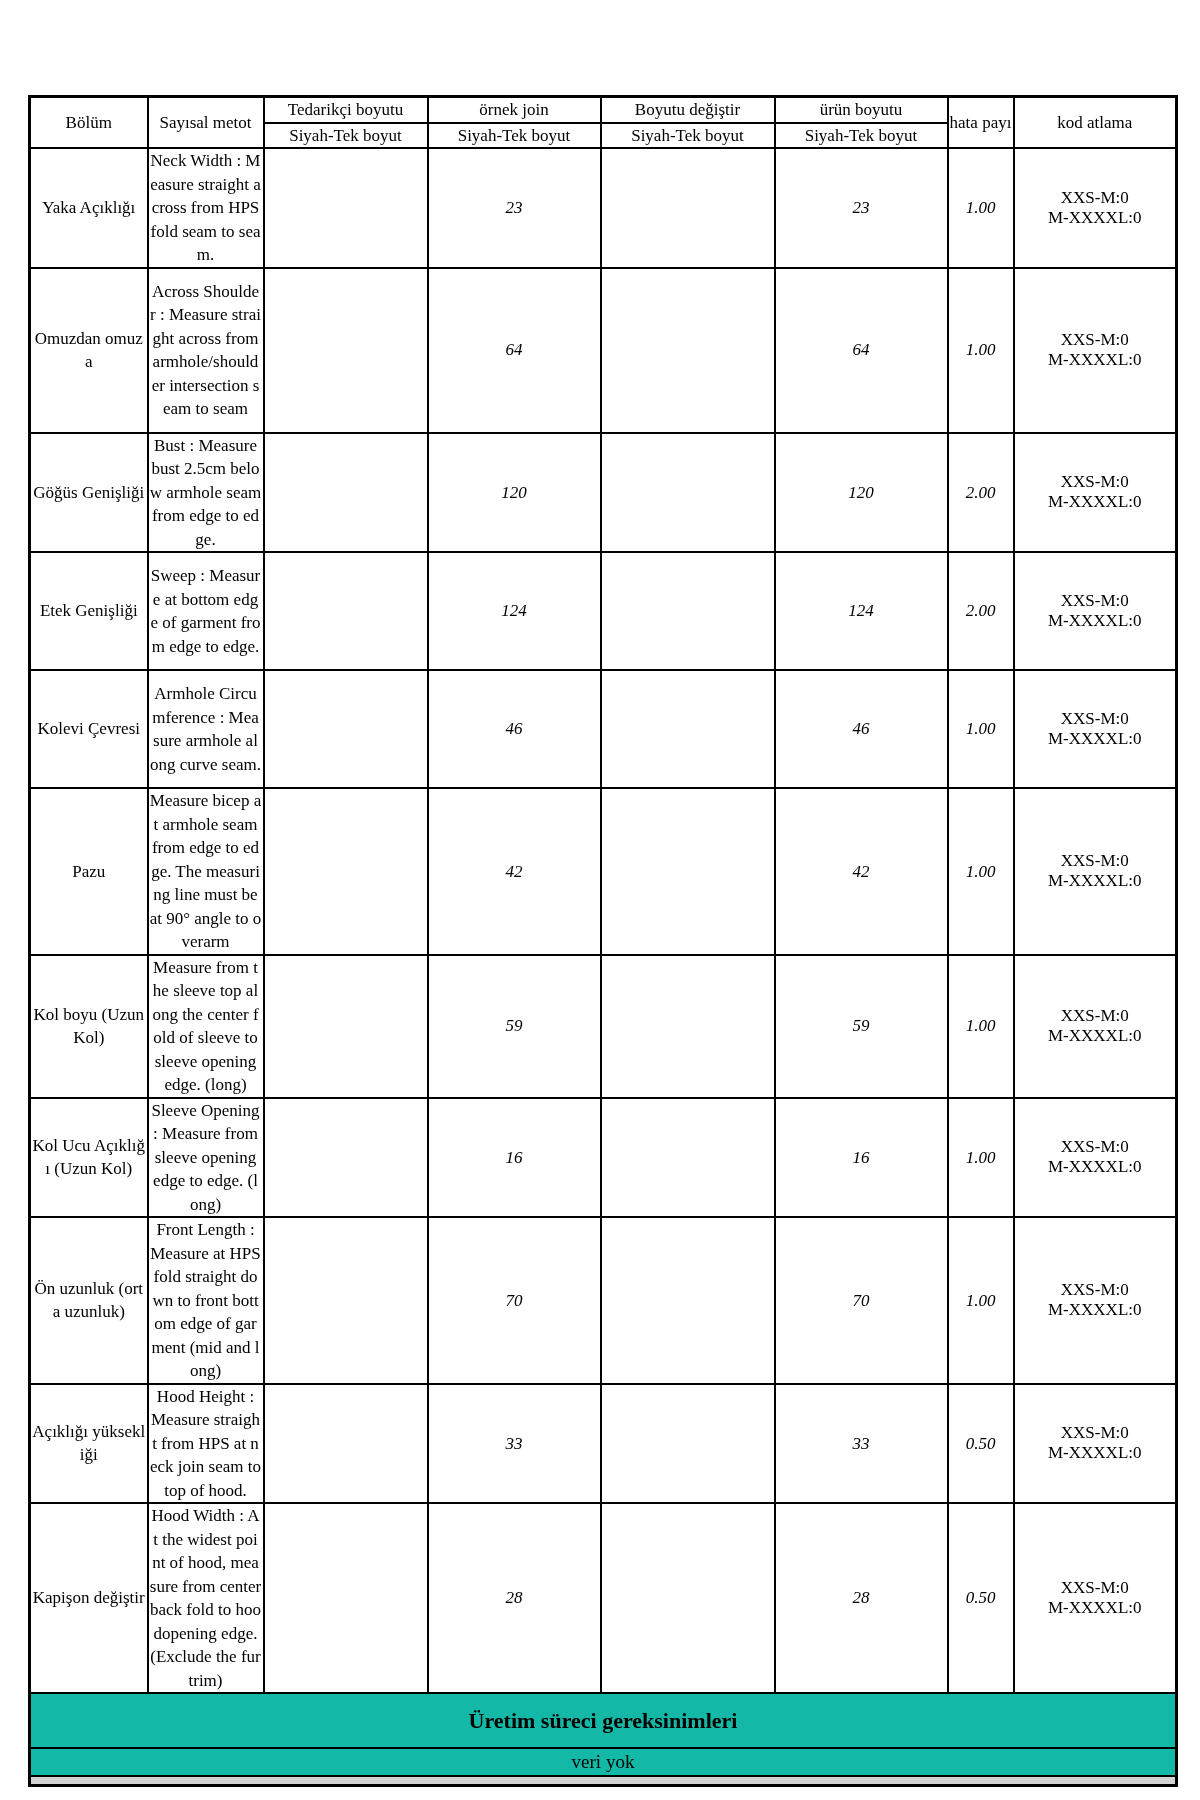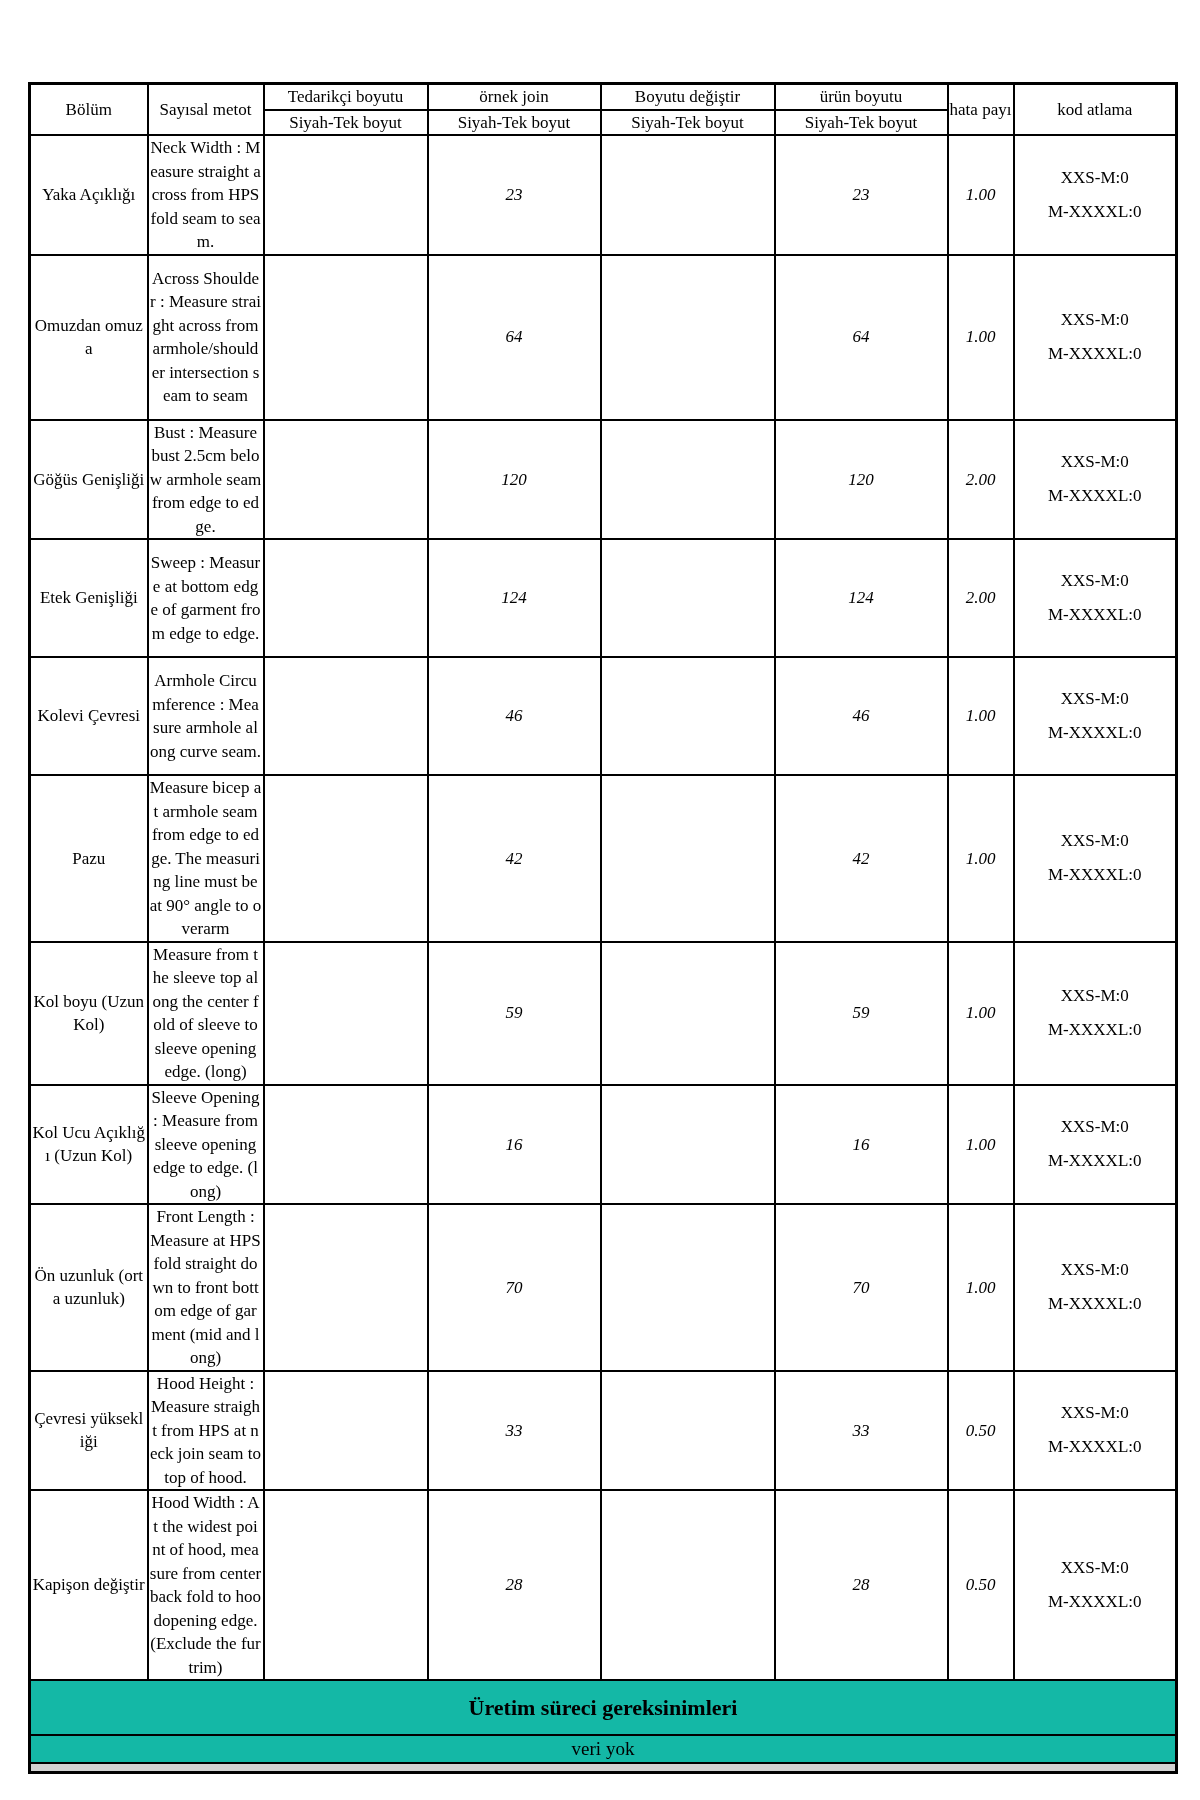--- a/index.html
+++ b/index.html
@@ -13,21 +13,21 @@
   }
   .page {
     position: absolute;
     top: 0; left: 0;
     width: 1200px;
     height: 1800px;
     overflow: hidden;
   }
   .spec-wrap {
     position: absolute;
-    top: 82px;
+    top: 95px;
     left: 28px;
     width: 1147px;
   }
   table.spec {
     border-collapse: collapse;
     table-layout: fixed;
     width: 1147px;
     border: 3px solid #000;
     font-size: 17px;
     line-height: 23.5px;
@@ -45,21 +45,21 @@
   td.section-cell, td.method-cell {
     word-break: break-all;
     padding: 0 2px;
   }
   td.num-cell, td.tol-cell { font-size: 17px; font-style: italic; }
   td.skip-cell {
     text-align: left;
     white-space: pre-line;
     padding-left: 3px;
     font-size: 17px;
-    line-height: 34px;
+    line-height: 20px;
   }
   tr.section-bar td {
     background: #14b8a6;
     font-weight: bold;
     font-size: 22px;
     height: 55px;
   }
   tr.nodata-row td {
     height: 28px;
     font-size: 19px;
@@ -201,21 +201,21 @@
           <td class="method-cell">Front Length : Measure at HPS fold straight down to front bottom edge of garment (mid and long)</td>
           <td class="num-cell"></td>
           <td class="num-cell">70</td>
           <td class="num-cell"></td>
           <td class="num-cell">70</td>
           <td class="tol-cell">1.00</td>
           <td class="skip-cell">XXS-M:0
 M-XXXXL:0</td>
         </tr>
         <tr style="height:118px">
-          <td class="section-cell">Çevresi yüksekliği</td>
+          <td class="section-cell">Açıklığı yüksekliği</td>
           <td class="method-cell">Hood Height : Measure straight from HPS at neck join seam to top of hood.</td>
           <td class="num-cell"></td>
           <td class="num-cell">33</td>
           <td class="num-cell"></td>
           <td class="num-cell">33</td>
           <td class="tol-cell">0.50</td>
           <td class="skip-cell">XXS-M:0
 M-XXXXL:0</td>
         </tr>
         <tr style="height:188px">

